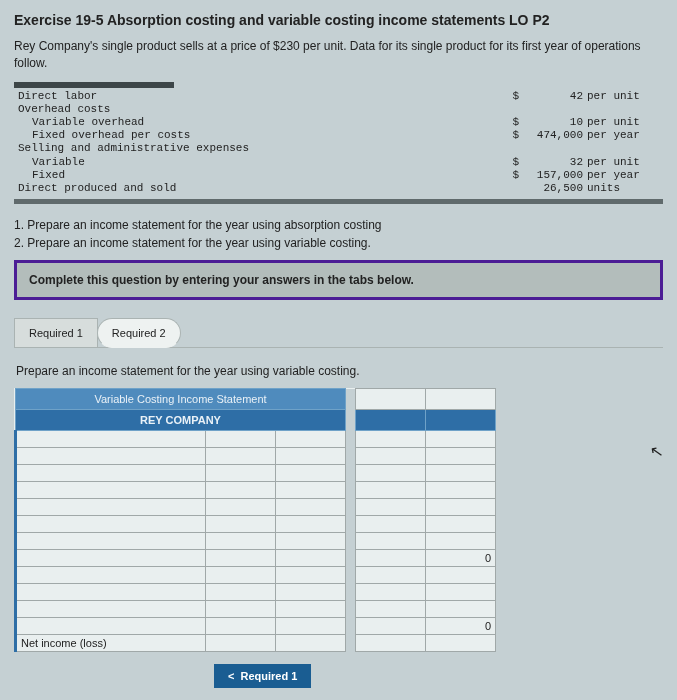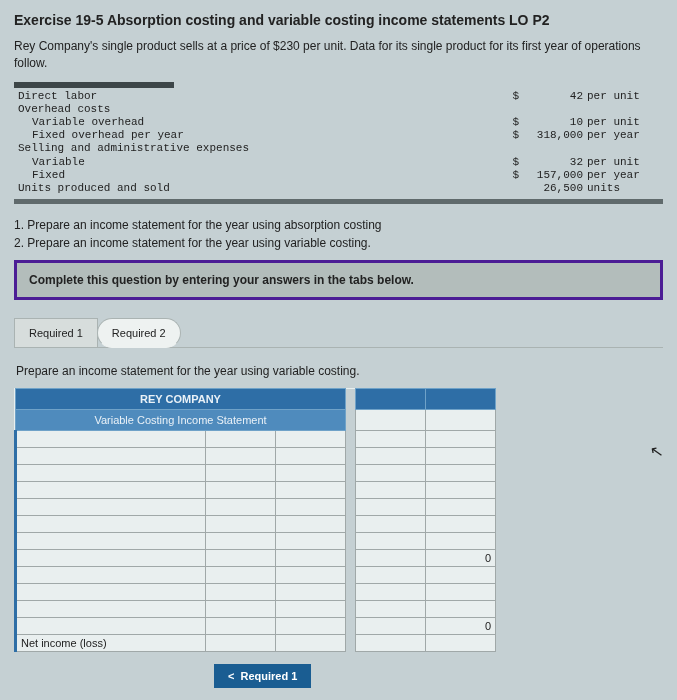--- a/index.html
+++ b/index.html
@@ -141,23 +141,23 @@
           <td class="amt"></td>
           <td class="unit"></td>
     </tr>
     <tr>
       <td class="indent">Variable overhead</td>
       <td class="cur">$</td>
       <td class="amt">10</td>
       <td class="unit">per unit</td>
     </tr>
     <tr>
-      <td class="indent">Fixed overhead per year</td>
-      <td class="cur">$</td>
-      <td class="amt">318,000</td>
+      <td class="indent">Fixed overhead per costs</td>
+      <td class="cur">$</td>
+      <td class="amt">474,000</td>
       <td class="unit">per year</td>
     </tr>
     <tr>
       <td>Selling and administrative expenses</td>
       <td class="cur"></td>
           <td class="amt"></td>
           <td class="unit"></td>
     </tr>
     <tr>
       <td class="indent">Variable</td>
@@ -165,21 +165,21 @@
       <td class="amt">32</td>
       <td class="unit">per unit</td>
     </tr>
     <tr>
       <td class="indent">Fixed</td>
       <td class="cur">$</td>
       <td class="amt">157,000</td>
       <td class="unit">per year</td>
     </tr>
     <tr>
-      <td>Units produced and sold</td>
+      <td>Direct produced and sold</td>
       <td class="cur"></td>
       <td class="amt">26,500</td>
       <td class="unit">units</td>
     </tr>
   </tbody>
     </table>
   <div class="close-bar"></div>
 
   <div class="reqs">
     <div>1. Prepare an income statement for the year using absorption costing</div>
@@ -195,32 +195,32 @@
     <div class="tab active">Required 2</div>
   </div>
 
   <div class="tab-panel">
     <div class="panel-desc">Prepare an income statement for the year using variable costing.</div>
 
     <div class="ws-wrap">
     <table class="ws">
       <tbody>
             <tr>
+        <th class="sub" colspan="3">Variable Costing Income Statement</th>
+        <td style="border:none;background:#c5d0d3;"></td>
+        <td class="col-d"></td>
+        <td class="col-e"></td>
+      </tr>
+      <tr>
         <th class="hdr" colspan="3">REY COMPANY</th>
         <td class="spacer-col" style="border:none;background:#c5d0d3;"></td>
         <th class="hdr col-d"></th>
         <th class="hdr col-e"></th>
       </tr>
       <tr>
-        <th class="sub" colspan="3">Variable Costing Income Statement</th>
-        <td style="border:none;background:#c5d0d3;"></td>
-        <td class="col-d"></td>
-        <td class="col-e"></td>
-      </tr>
-      <tr>
               <td class="side col-a"></td>
               <td class="col-b"></td>
               <td class="col-c"></td>
               <td style="border:none;background:#c5d0d3;"></td>
               <td></td>
               <td></td>
             </tr>
       <tr>
               <td class="side"></td>
               <td></td>

